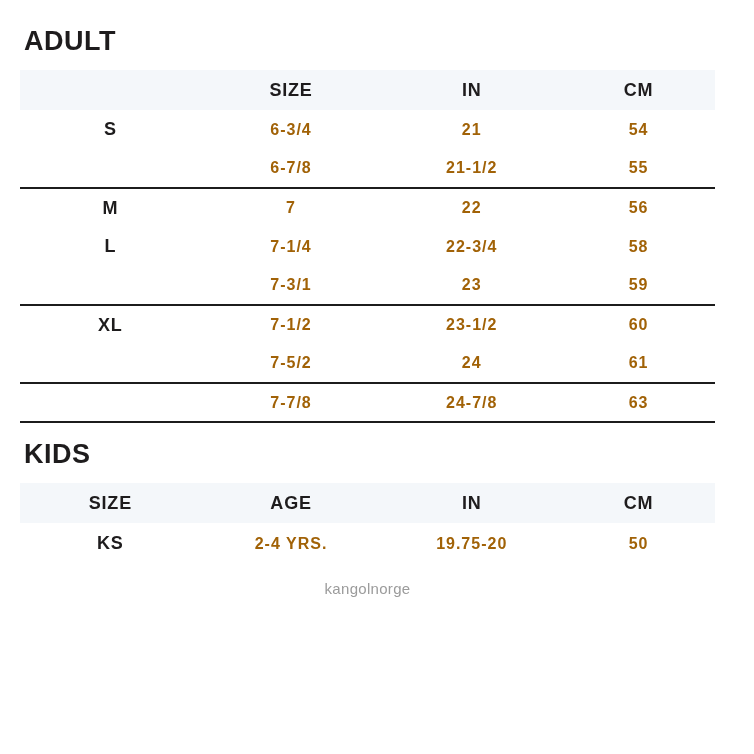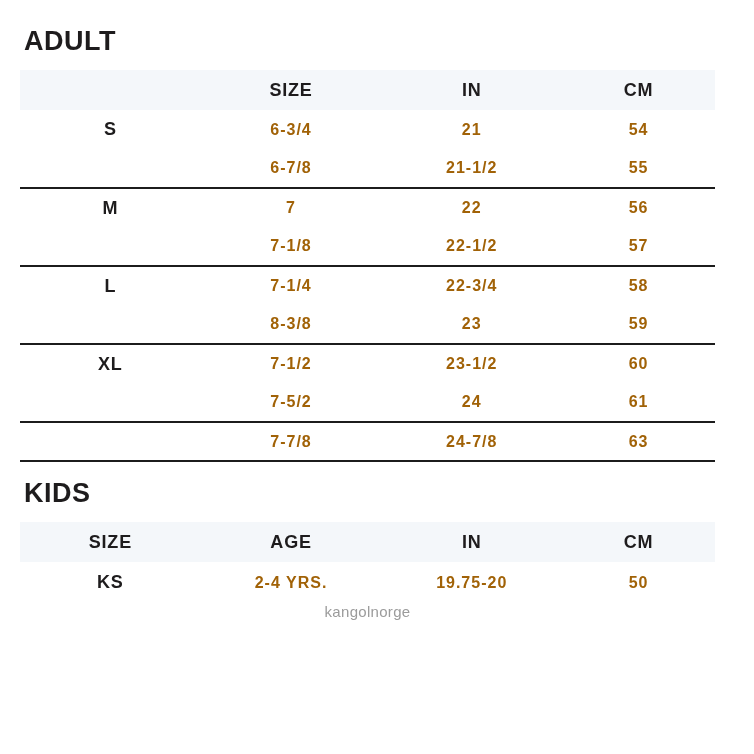--- a/index.html
+++ b/index.html
@@ -64,21 +64,21 @@
   }
 
   table.chart.kids-table tbody td,
   table.chart.kids-table tbody th { height: 41px; }
 
   .footer {
     text-align: center;
     color: #9b9b9b;
     font-size: 15px;
     letter-spacing: 0.3px;
-    margin-top: 0;
+    margin-top: 16px;
   }
 </style>
 </head>
 <body>
 
 <div class="page">
 
   <h1 class="section-title">ADULT</h1>
 
   <table class="chart">
@@ -109,36 +109,30 @@
         <td>21-1/2</td>
         <td>55</td>
       </tr>
 
       <tr>
         <th class="row-label">M</th>
         <td>7</td>
         <td>22</td>
         <td>56</td>
       </tr>
-      <tr class="group-end">
-        <th class="row-label"></th>
-        <td>7-1/8</td>
-        <td>22-1/2</td>
-        <td>57</td>
-      </tr>
 
       <tr>
         <th class="row-label">L</th>
         <td>7-1/4</td>
         <td>22-3/4</td>
         <td>58</td>
       </tr>
       <tr class="group-end">
         <th class="row-label"></th>
-        <td>8-3/8</td>
+        <td>7-3/1</td>
         <td>23</td>
         <td>59</td>
       </tr>
 
       <tr>
         <th class="row-label">XL</th>
         <td>7-1/2</td>
         <td>23-1/2</td>
         <td>60</td>
       </tr>

